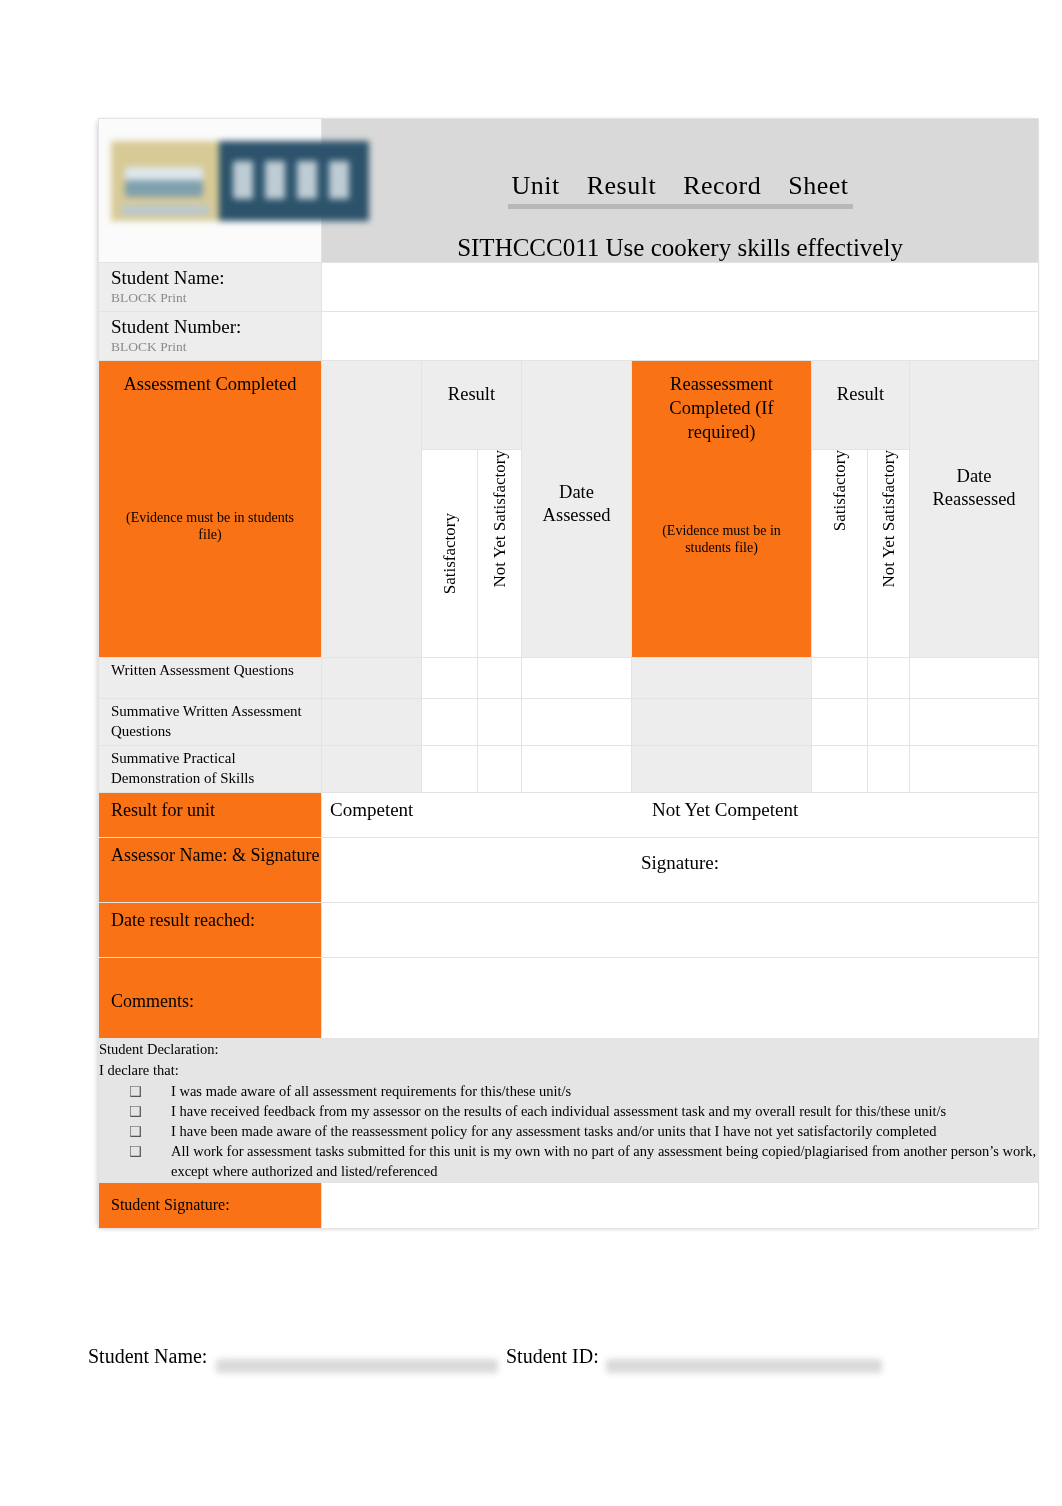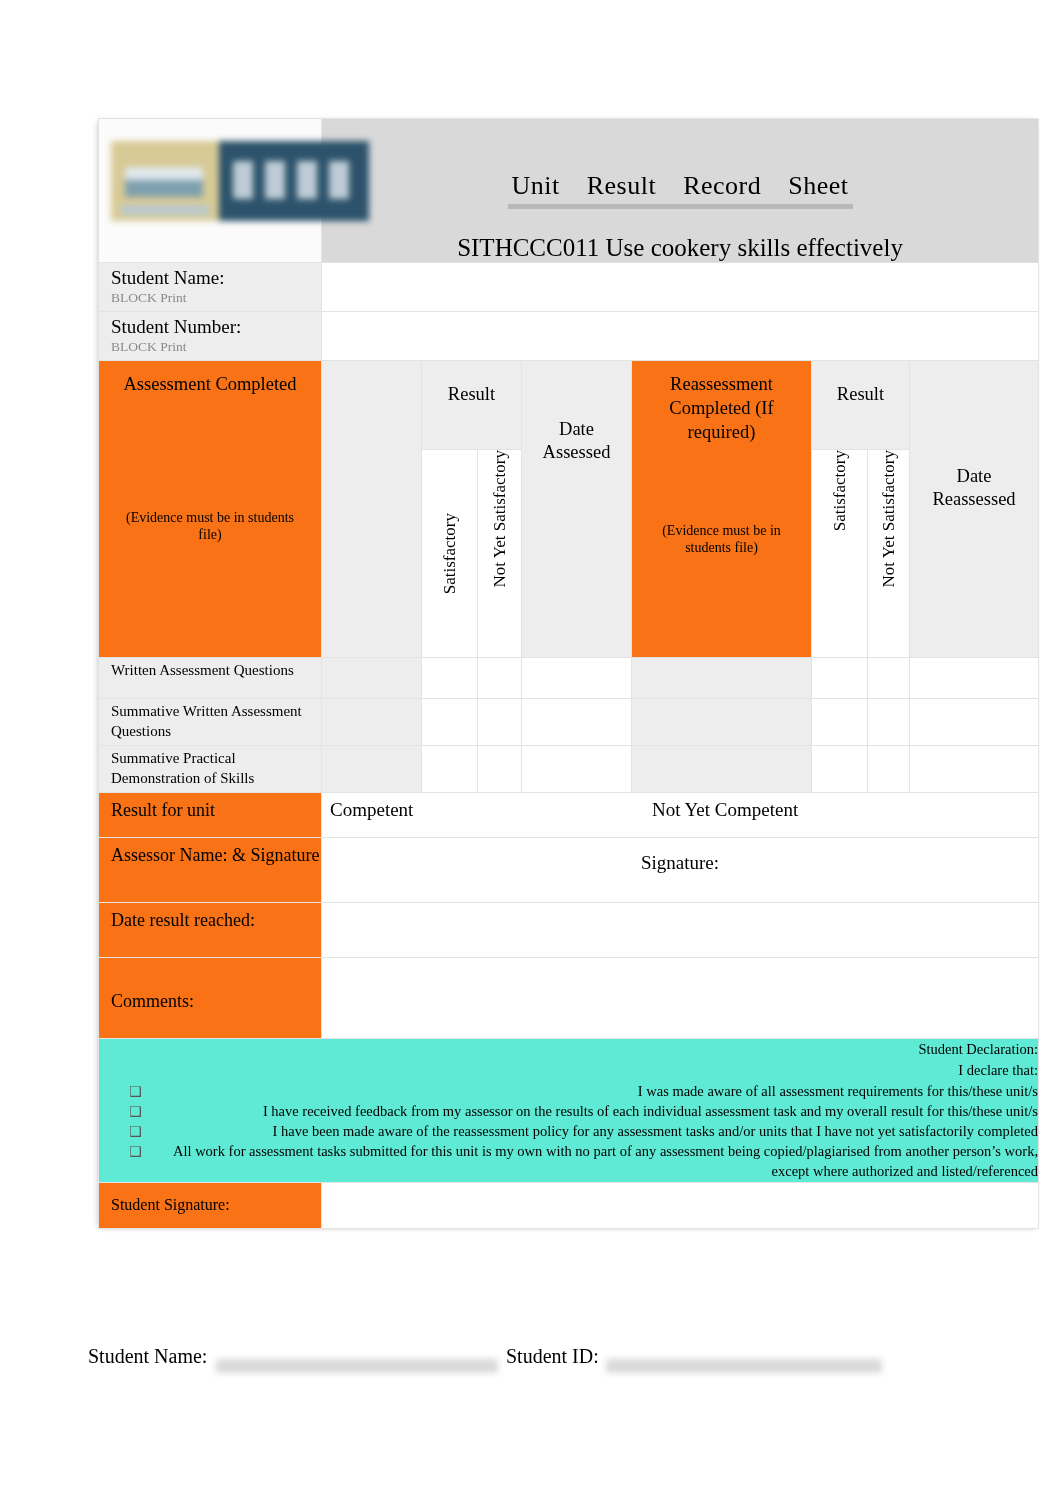--- a/index.html
+++ b/index.html
@@ -178,22 +178,21 @@
     font-size: 19px;
     padding: 14px 0 14px 0;
     text-align: center;
     height: 36px;
     box-sizing: content-box;
   }
 
   
   .decl-cell {
     padding: 10px 18px 16px 12px;
-    background: #5eead4;
-    text-align: right;
+    background: #e5e5e5;
   }
   .decl-head { font-size: 14.5px; line-height: 1.42; }
   .decl-list { margin: 2px 0 0 0; padding: 0; list-style: none; }
   .decl-list li {
     font-size: 14.5px;
     line-height: 1.32;
     padding-left: 72px;
     position: relative;
     margin-bottom: 1px;
   }
@@ -275,21 +274,21 @@
   <tr>
     <td class="shade" colspan="2" rowspan="2" style="height:295px">
       <div class="mh-group">Assessment Completed</div>
       <div class="mh-note" style="margin-top:112px">(Evidence must be in students file)</div>
     </td>
     <td class="shade-l" rowspan="2"></td>
     <td class="shade-l" colspan="2" style="height:88px">
       <div class="mh-group" style="padding-top:22px">Result</div>
     </td>
     <td class="shade-l" rowspan="2">
-      <div class="mh-date" style="margin-top:57px">Date Assessed</div>
+      <div class="mh-date" style="margin-top:120px">Date Assessed</div>
     </td>
     <td class="shade" rowspan="2">
       <div class="mh-group">Reassessment Completed (If required)</div>
       <div class="mh-note" style="margin-top:78px">(Evidence must be in students file)</div>
     </td>
     <td class="shade-l" colspan="2">
       <div class="mh-group" style="padding-top:22px">Result</div>
     </td>
     <td class="shade-l" rowspan="2">
       <div class="mh-date" style="margin-top:104px">Date Reassessed</div>

